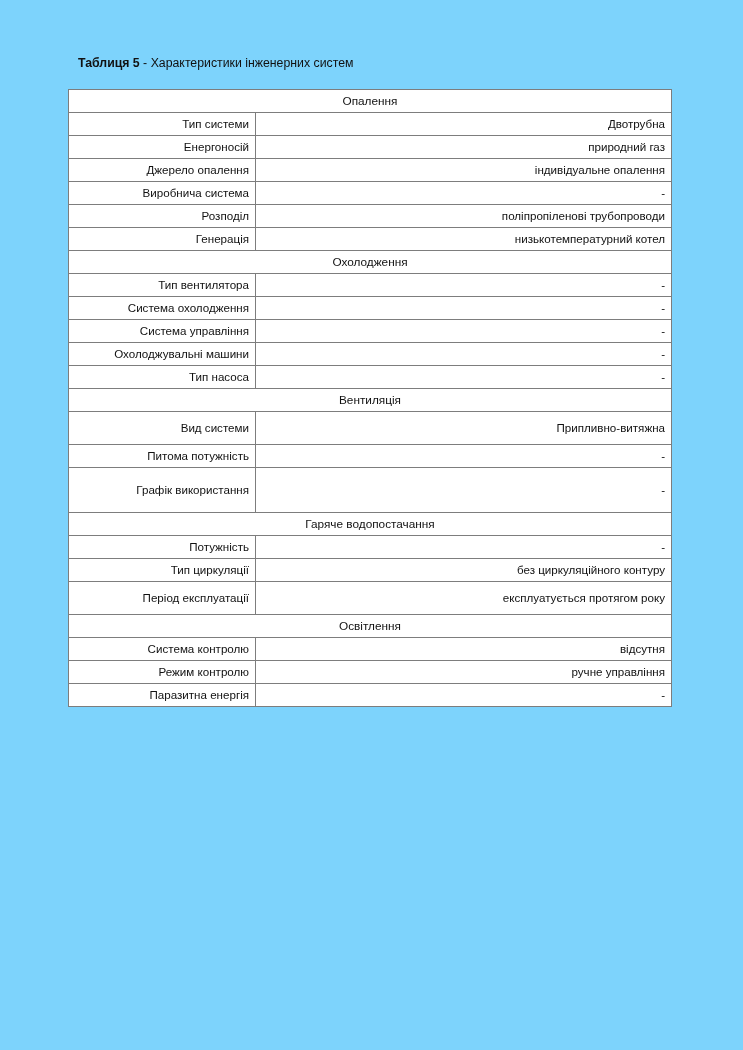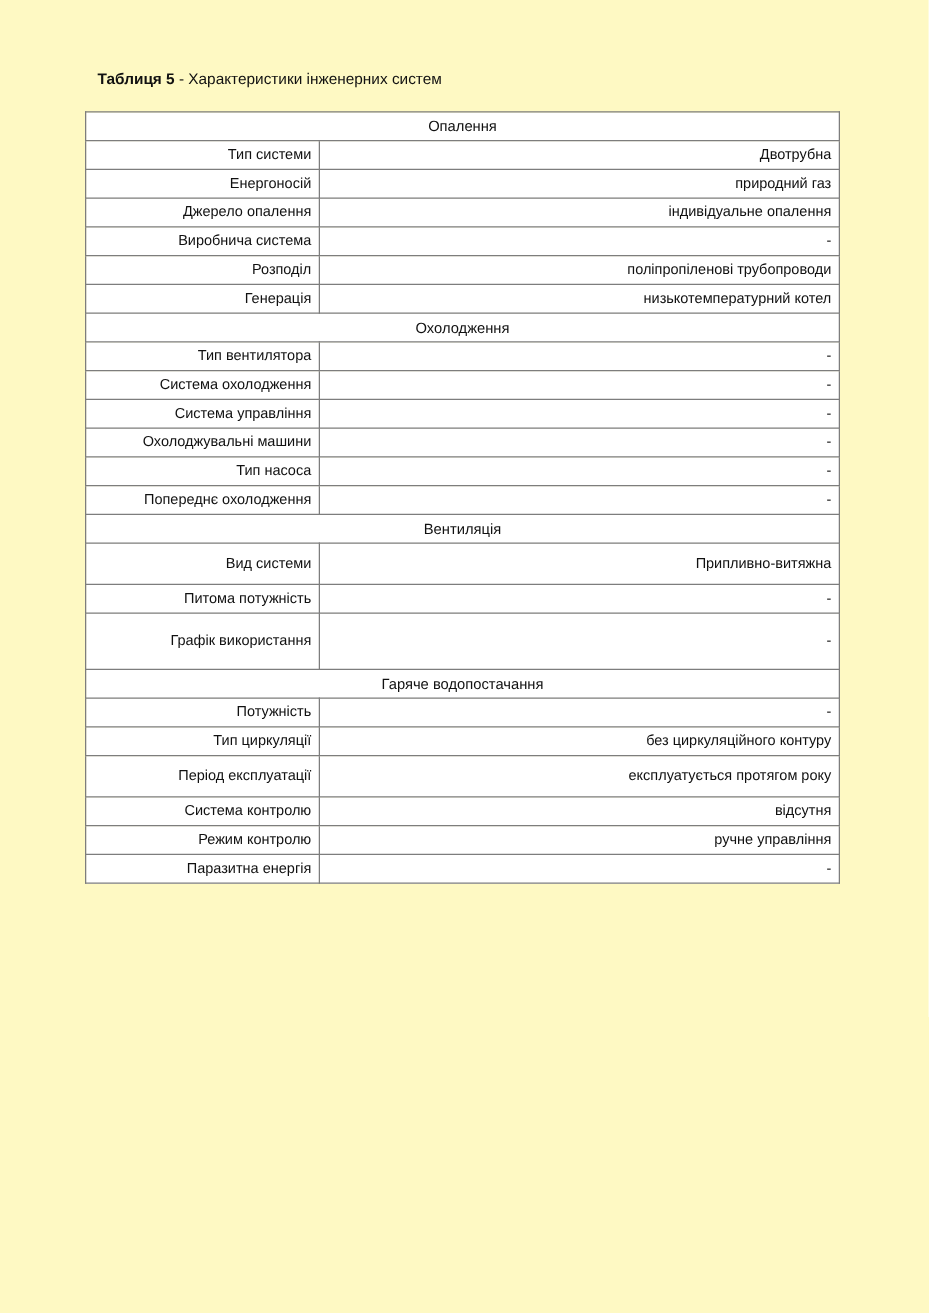--- a/index.html
+++ b/index.html
@@ -13,21 +13,21 @@
     height: 1050px;
     font-family: "Liberation Sans", sans-serif;
     color: #1a1a1a;
     -webkit-font-smoothing: antialiased;
   }
   .page {
     position: relative;
     width: 743px;
     height: 1050px;
     box-sizing: border-box;
-    background: #fef9c3;
+    background: #7dd3fc;
   }
   .caption {
     position: absolute;
     left: 78px;
     top: 55px;
     font-size: 12.3px;
     line-height: 16px;
     color: #111111;
     white-space: nowrap;
   }
@@ -133,24 +133,20 @@
           <td class="value-cell">-</td>
         </tr>
         <tr class="data-row">
           <td class="param-cell">Охолоджувальні машини</td>
           <td class="value-cell">-</td>
         </tr>
         <tr class="data-row">
           <td class="param-cell">Тип насоса</td>
           <td class="value-cell">-</td>
         </tr>
-        <tr class="data-row">
-          <td class="param-cell">Попереднє охолодження</td>
-          <td class="value-cell">-</td>
-        </tr>
         <tr class="section-row">
           <td class="section-cell" colspan="2">Вентиляція</td>
         </tr>
         <tr class="data-row medium">
           <td class="param-cell">Вид системи</td>
           <td class="value-cell">Припливно-витяжна</td>
         </tr>
         <tr class="data-row">
           <td class="param-cell">Питома потужність</td>
           <td class="value-cell">-</td>
@@ -167,20 +163,23 @@
           <td class="value-cell">-</td>
         </tr>
         <tr class="data-row">
           <td class="param-cell">Тип циркуляції</td>
           <td class="value-cell">без циркуляційного контуру</td>
         </tr>
         <tr class="data-row medium">
           <td class="param-cell">Період експлуатації</td>
           <td class="value-cell">експлуатується протягом року</td>
         </tr>
+        <tr class="section-row">
+          <td class="section-cell" colspan="2">Освітлення</td>
+        </tr>
         <tr class="data-row">
           <td class="param-cell">Система контролю</td>
           <td class="value-cell">відсутня</td>
         </tr>
         <tr class="data-row">
           <td class="param-cell">Режим контролю</td>
           <td class="value-cell">ручне управління</td>
         </tr>
         <tr class="data-row">
           <td class="param-cell">Паразитна енергія</td>

